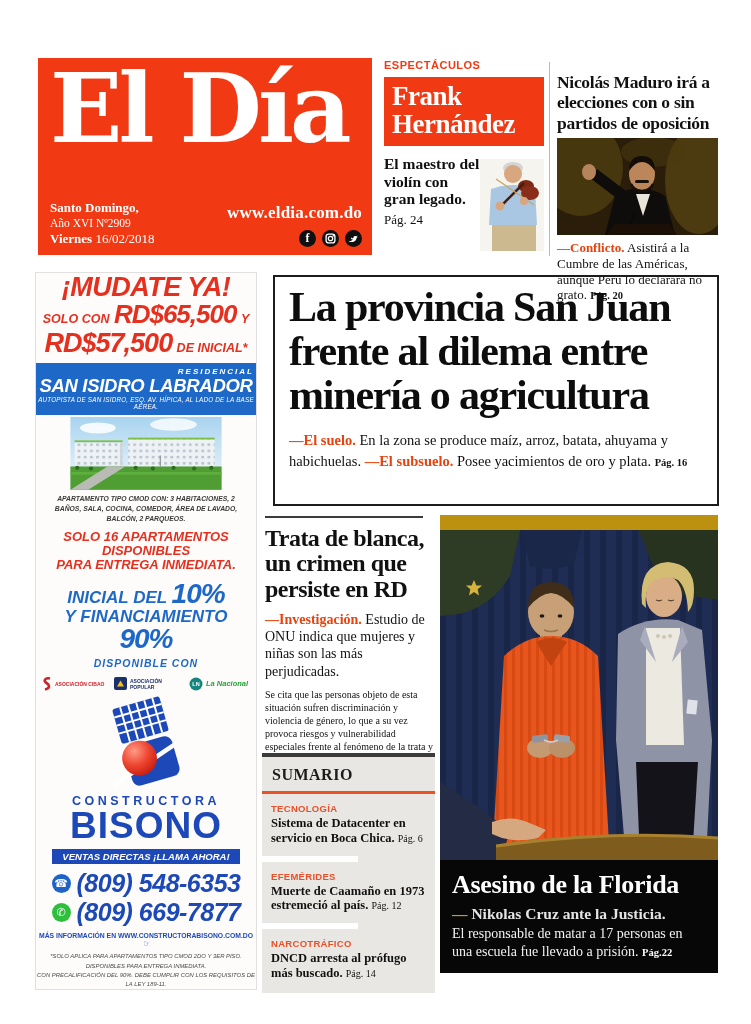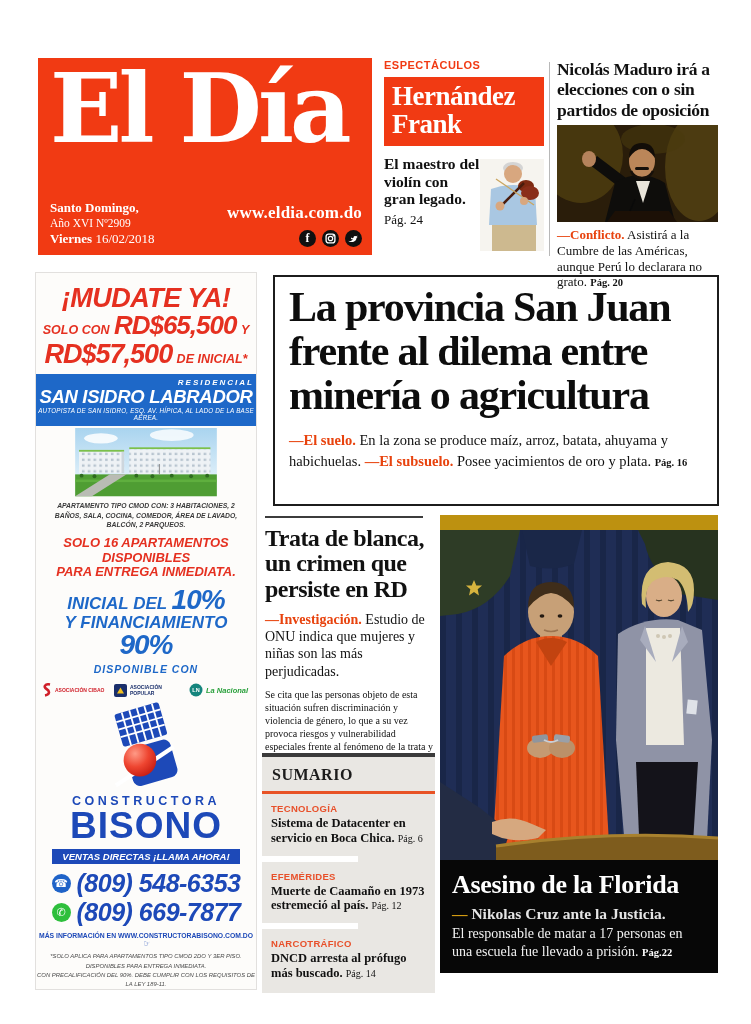--- a/index.html
+++ b/index.html
@@ -31,34 +31,34 @@
             font-size:11px; letter-spacing:.5px; }
   .fhbox { margin-top:6px; background:#f13a13; color:#fff; padding:5px 8px 8px; }
   .fhbox div { font-weight:bold; font-size:27px; line-height:1.04; letter-spacing:-.5px; }
   .teaser { margin-top:9px; width:96px; font-weight:bold; font-size:15.5px; line-height:1.12; }
   .pag-sm { margin-top:5px; font-size:13px; }
   .esp-photo { position:absolute; right:0; top:100px; }
 
   .vdiv1 { position:absolute; left:549px; top:62px; width:1px; height:194px; background:#b8b8b8; }
 
   
-  .maduro { position:absolute; left:557px; top:59px; width:161px; }
+  .maduro { position:absolute; left:557px; top:72px; width:161px; }
   .mhead { font-weight:bold; font-size:17.5px; line-height:1.16; letter-spacing:-.3px; }
   .mphoto { display:block; margin-top:5px; }
   .mcap { margin-top:5px; font-size:13px; line-height:1.22; }
   .tagred { color:#e8430e; font-weight:bold; }
   .dred { color:#e8430e; font-weight:bold; }
   .dgold { color:#e2a713; font-weight:bold; }
   .pg { font-weight:bold; font-size:10.5px; }
 
   
   .ad { position:absolute; left:35px; top:272px; width:222px; height:718px; background:#fdfcfa;
         border:1px solid #e2e0de; font-family:"Liberation Sans",sans-serif; text-align:center;
         display:flex; flex-direction:column; align-items:center; overflow:hidden; }
-  .promo { margin-top:11px; color:#e53020; font-style:italic; font-weight:bold; line-height:1.05; }
+  .promo { color:#e53020; font-style:italic; font-weight:bold; line-height:1.05; }
   .promo .p1 { font-size:27px; letter-spacing:-.5px; }
   .promo .sm { font-size:12.5px; }
   .promo .bg1 { font-size:26px; letter-spacing:-1px; }
   .promo .bg2 { font-size:27px; letter-spacing:-1px; }
   .blueband { width:100%; margin-top:6px; background:#1e68c8; color:#fff; font-style:italic; padding:4px 2px 5px; }
   .blueband .r1 { font-size:8px; font-weight:bold; letter-spacing:2px; text-align:right; padding-left:24px; }
   .blueband .r2 { font-size:18.5px; font-weight:bold; letter-spacing:-.3px; line-height:1.05; }
   .blueband .r3 { font-size:6.3px; letter-spacing:.2px; margin-top:1px; }
   .aptphoto { display:block; margin-top:2px; }
   .apttext { margin-top:4px; width:204px; font-size:6.8px; font-weight:bold; font-style:italic;
@@ -159,22 +159,22 @@
               </svg>
             </span>
         </div>
       </div>
     </div>
   </div>
 
   <div class="espect">
     <div class="kicker">ESPECTÁCULOS</div>
     <div class="fhbox">
+      <div>Frank</div>
       <div>Hernández</div>
-      <div>Frank</div>
     </div>
     <div class="teaser">El maestro del violín con gran legado.</div>
     <div class="pag-sm">Pág. 24</div>
     <svg class="esp-photo" width="64" height="92" viewBox="0 0 64 92">
       <rect width="64" height="92" fill="#f6f4ef"></rect>
       <ellipse cx="33" cy="9" rx="10" ry="6" fill="#d4d4d4"></ellipse>
       <circle cx="33" cy="15" r="9" fill="#d8a77f"></circle>
       <path d="M11,30 Q33,22 55,30 L57,66 L9,66 Z" fill="#a9c7e2"></path>
       <rect x="12" y="66" width="44" height="26" fill="#cdb98f"></rect>
       <ellipse cx="46" cy="27" rx="8" ry="6" fill="#7e2a12"></ellipse>

